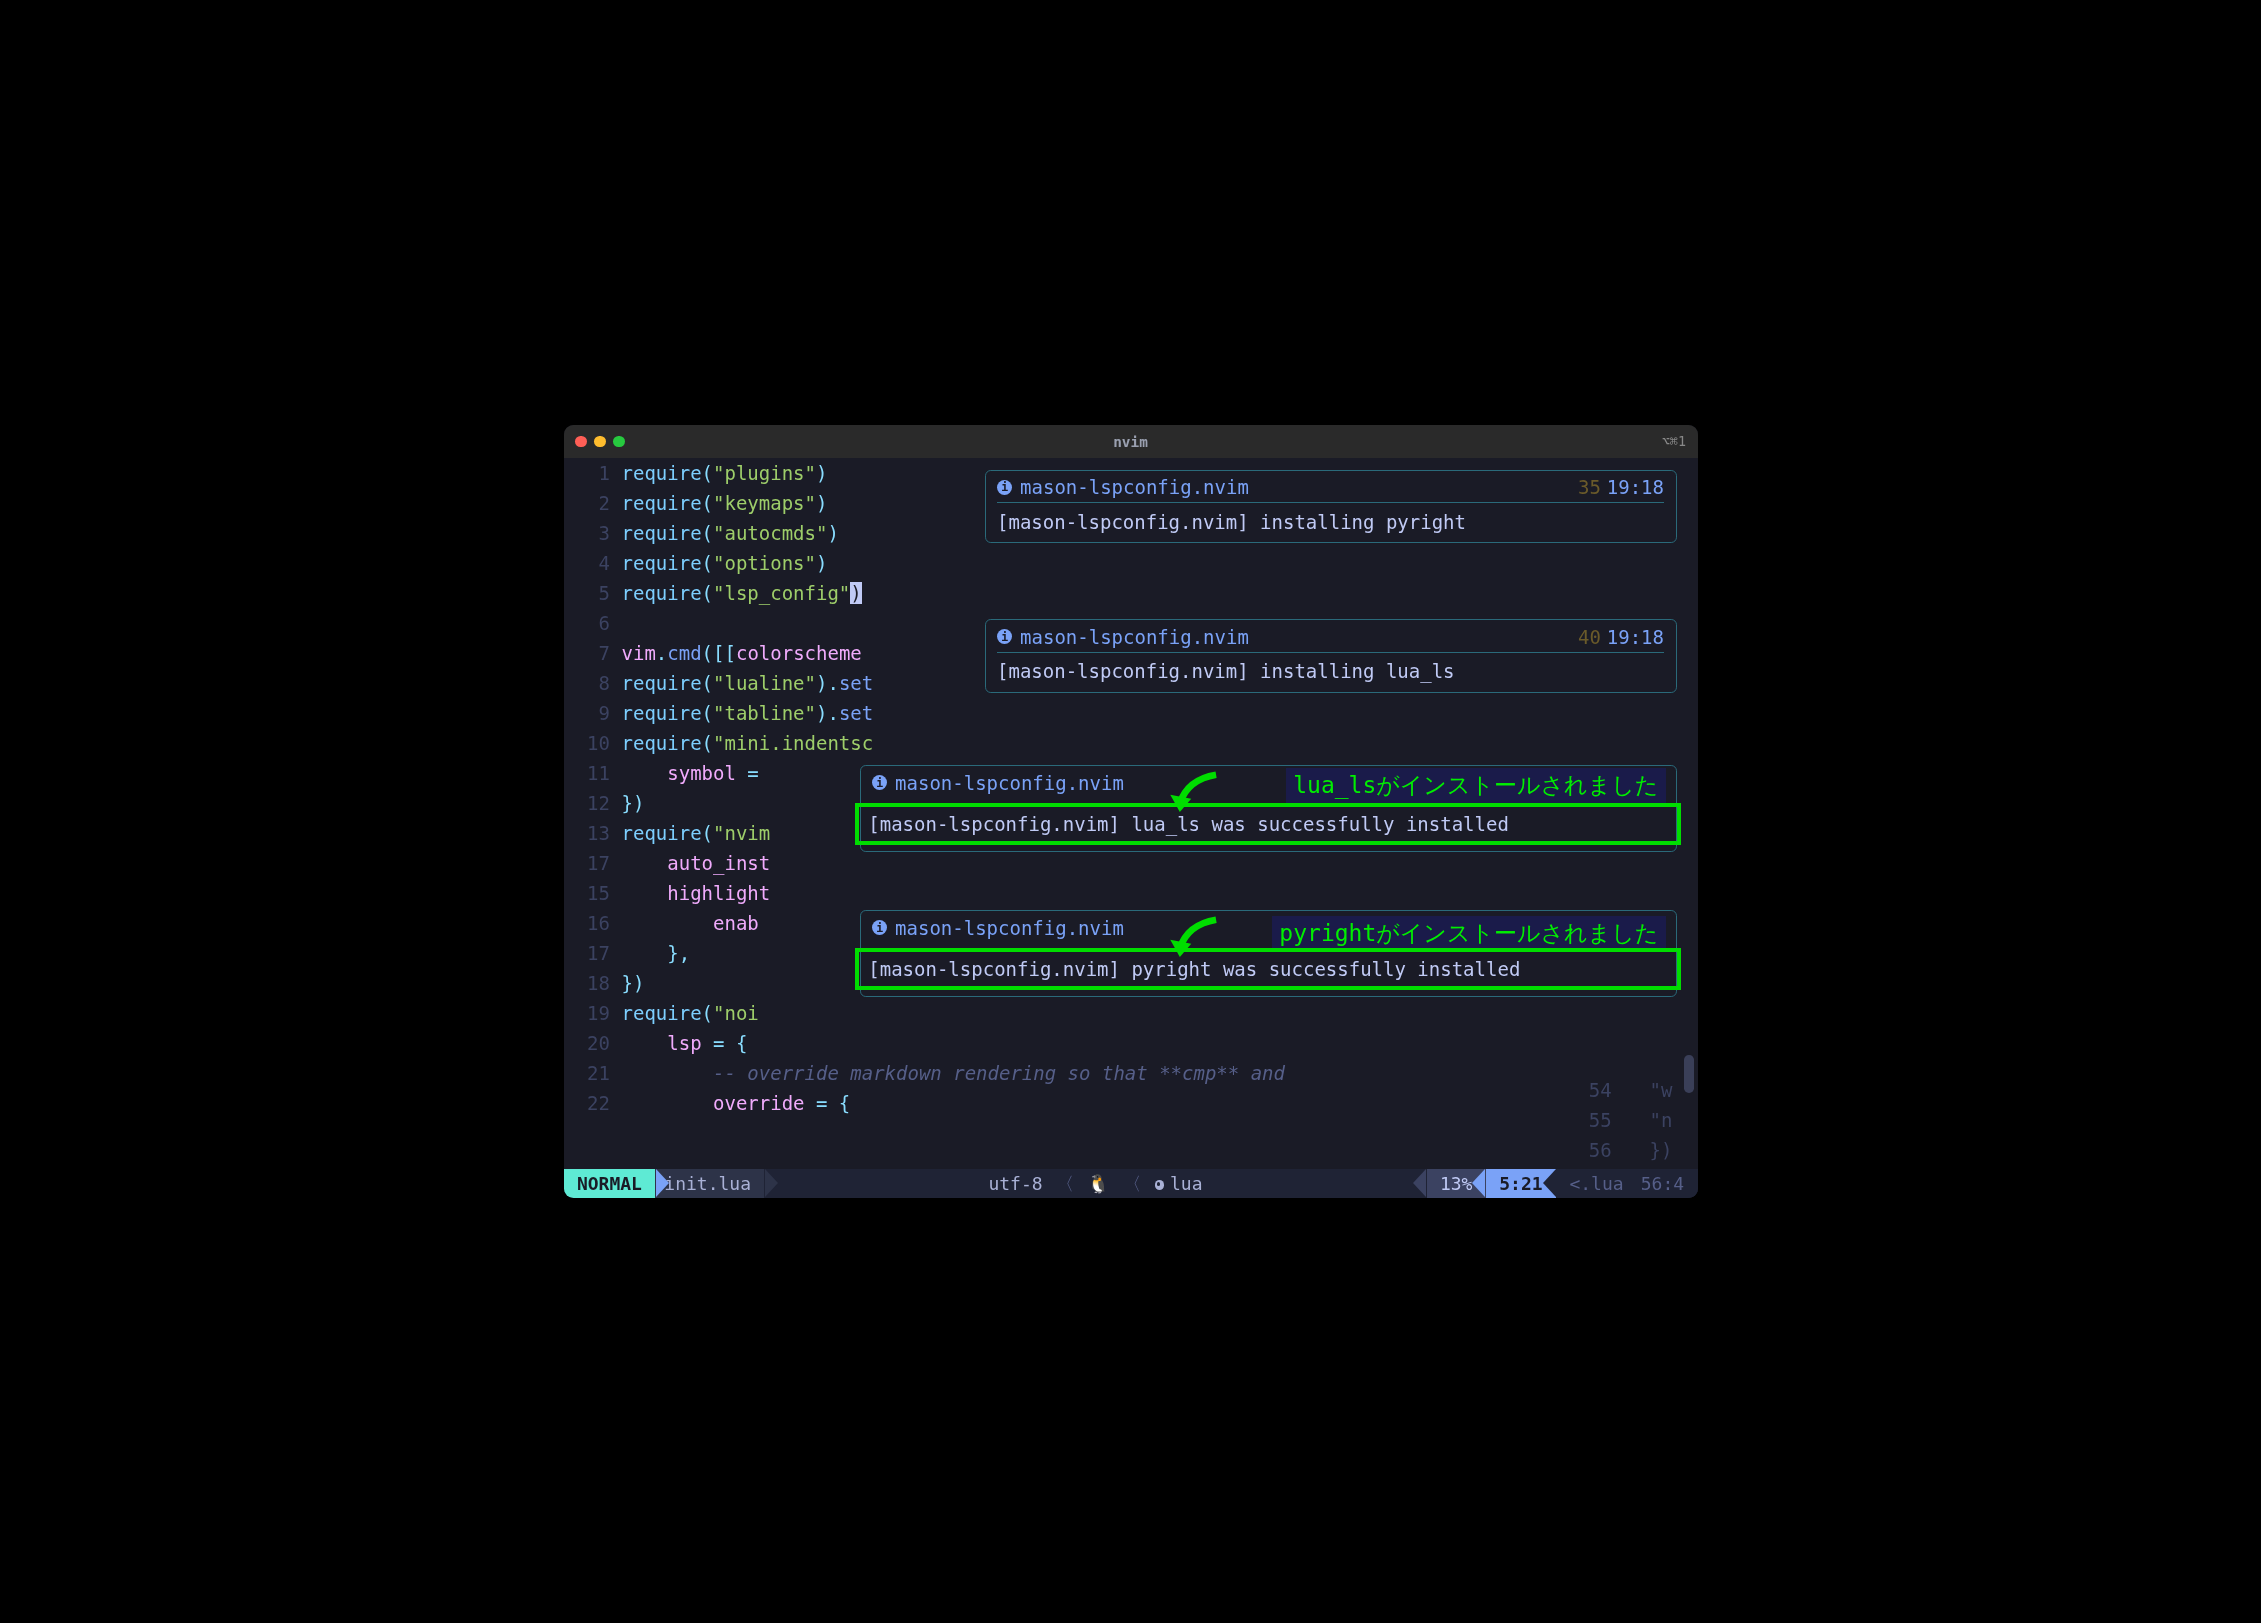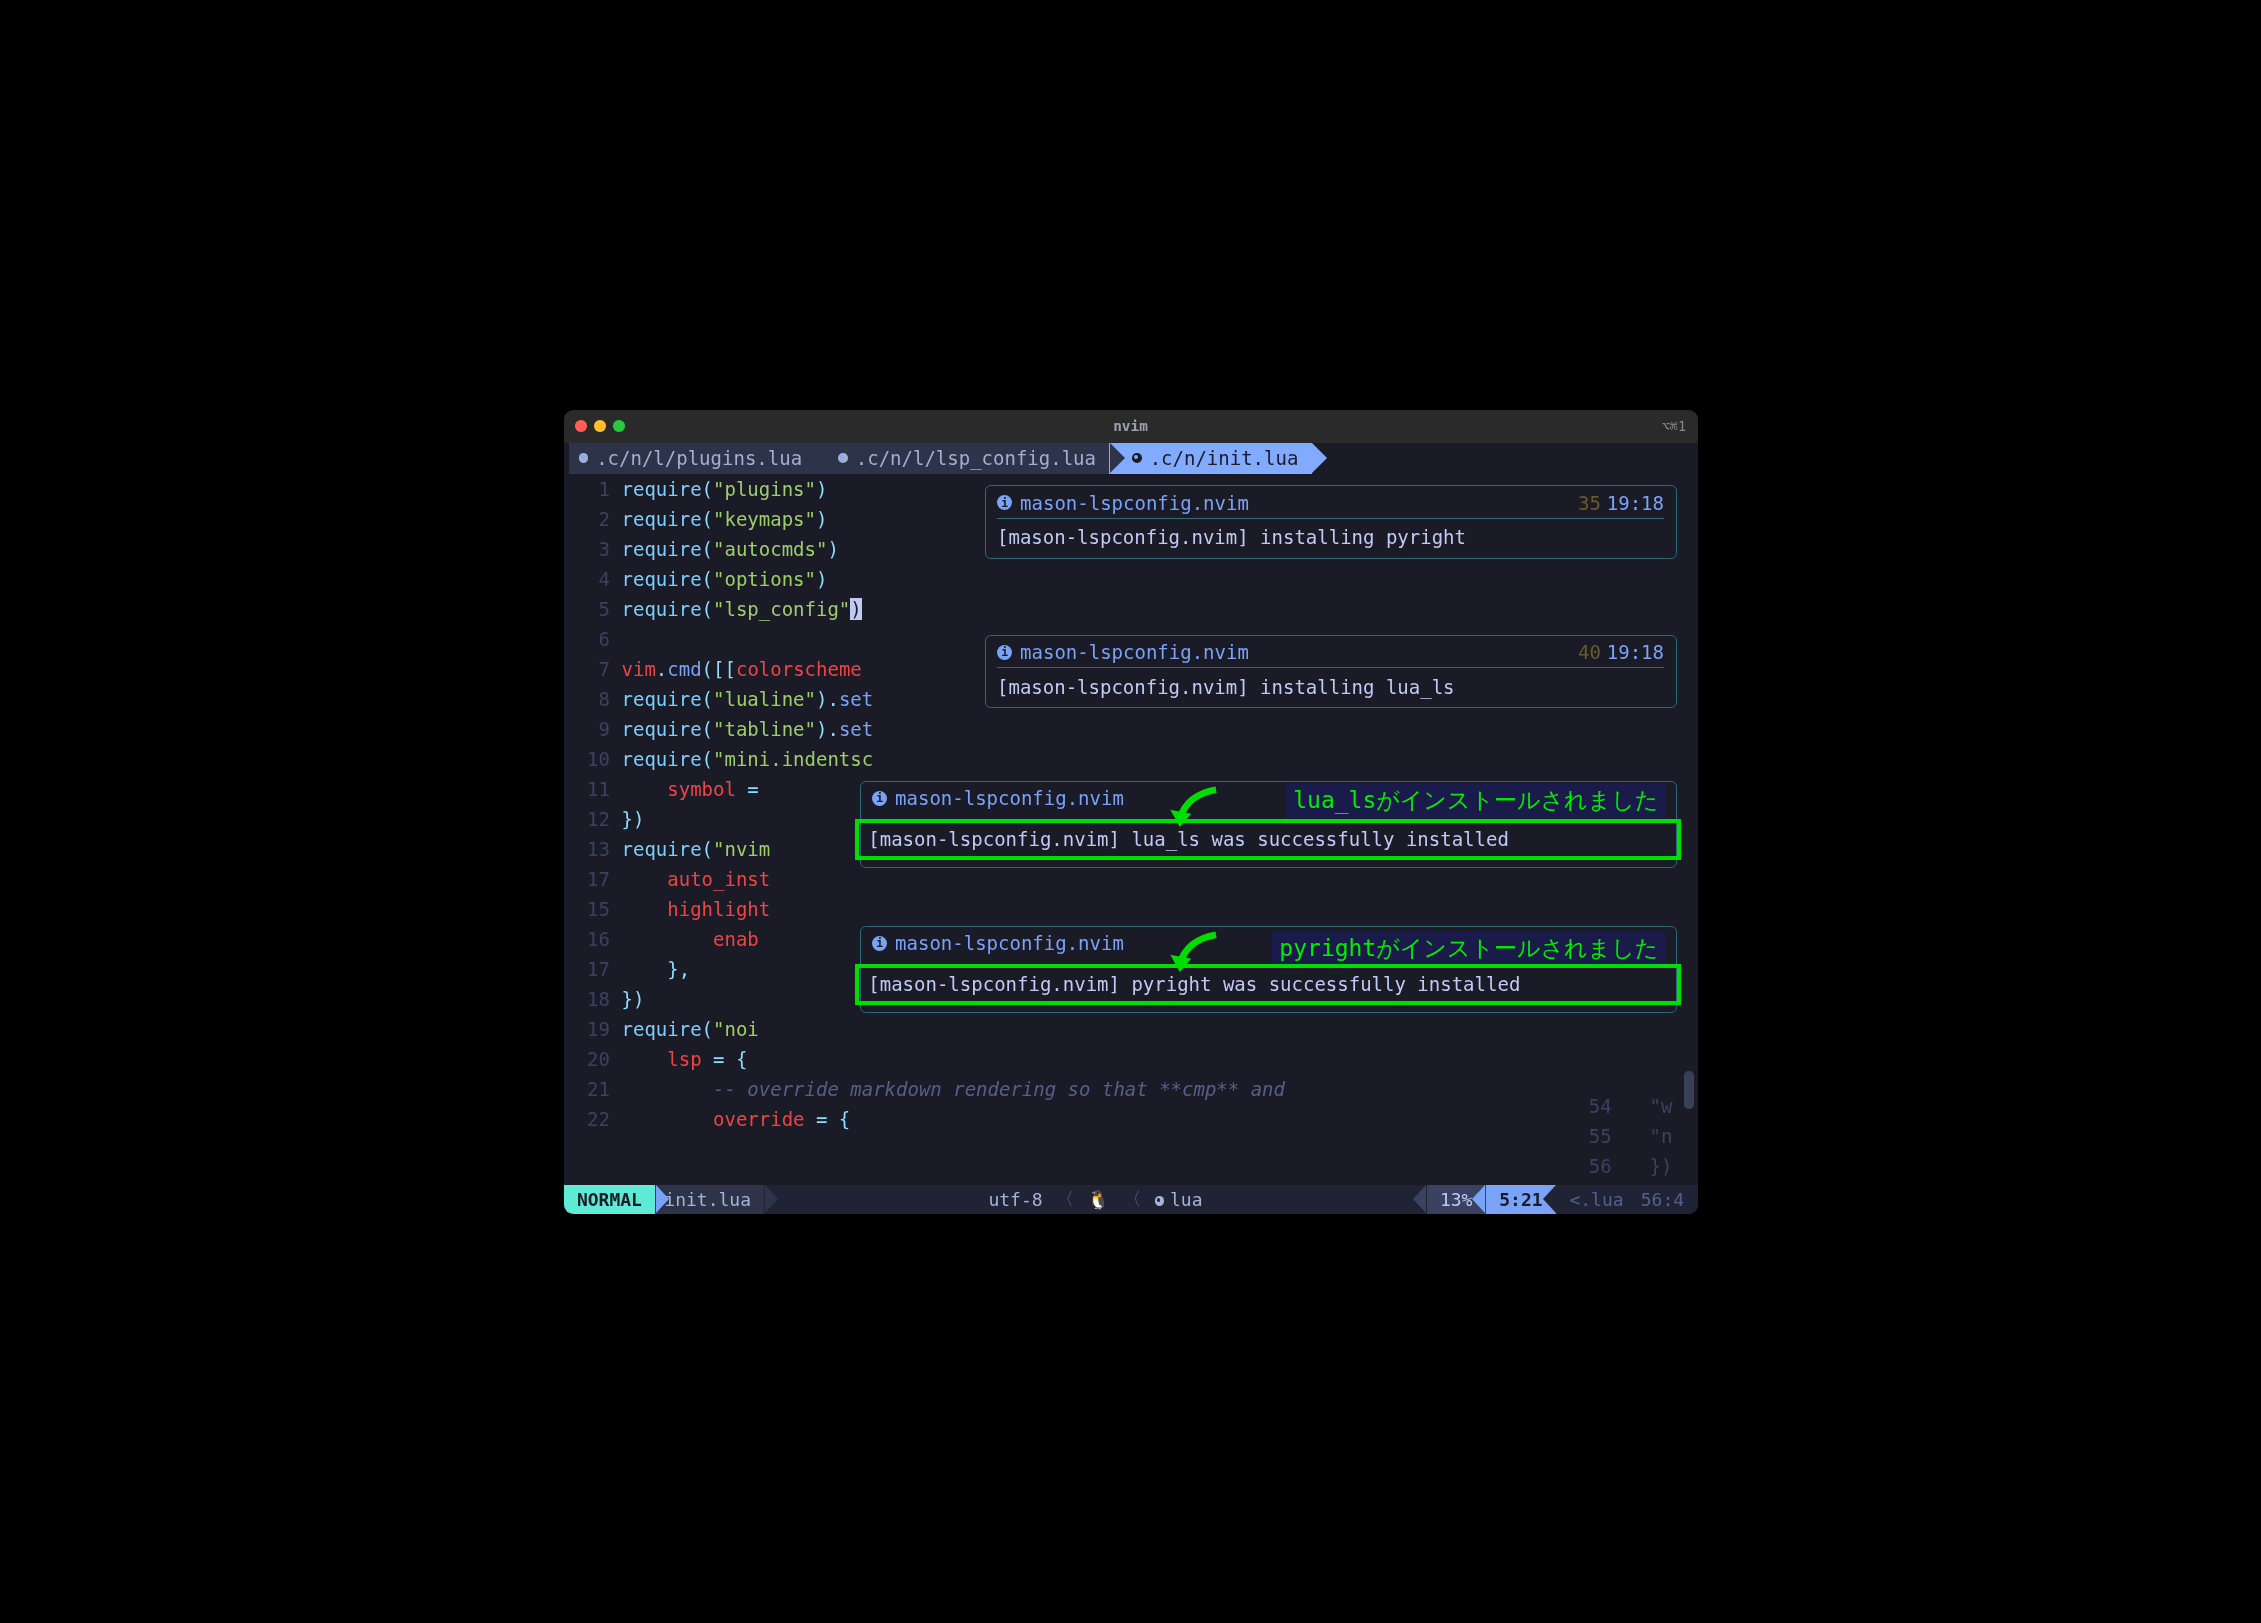--- a/index.html
+++ b/index.html
@@ -111,21 +111,21 @@
     text-align: right;
     padding-right: 11.5px;
     color: #3b4261;
   }
   .code { color: #c0caf5; white-space: pre; }
   
   .kw { color: #7dcfff; }    
   .paren { color: #89ddff; }
   .str { color: #9ece6a; }
   .fn { color: #7aa2f7; }
-  .var { color: #ef4444; }
+  .var { color: #f0abfc; }
   .comment { color: #565f89; font-style: italic; }
   .cursor-block {
     background: #c0caf5;
     color: #1a1b26;
   }
 
   
   .notif {
     position: absolute;
     right: 21px;
@@ -262,37 +262,20 @@
   <div class="titlebar">
     <div class="traffic-lights">
       <div class="light red"></div>
       <div class="light yellow"></div>
       <div class="light green"></div>
     </div>
     <div class="title-text">nvim</div>
     <div class="title-right">⌥⌘1</div>
   </div>
 
-  <div class="tabline">
-    <div class="tab inactive">
-      <span class="dot"></span>
-      <span>.c/n/l/plugins.lua</span>
-      <span class="sep-r"></span>
-    </div>
-    <div class="tab inactive" style="padding-left:23px">
-      <span class="dot"></span>
-      <span>.c/n/l/lsp_config.lua</span>
-      <span class="sep-r"></span>
-    </div>
-    <div class="tab active" style="padding-left:23px">
-      <span class="dot"></span>
-      <span>.c/n/init.lua</span>
-      <span class="sep-r"></span>
-    </div>
-  </div>
 
   <div class="editor" id="editor">
       <div class="code-line">
         <div class="gutter">1</div>
         <div class="code"><span class="kw">require</span><span class="paren">(</span><span class="str">"plugins"</span><span class="paren">)</span></div>
       </div>
       <div class="code-line">
         <div class="gutter">2</div>
         <div class="code"><span class="kw">require</span><span class="paren">(</span><span class="str">"keymaps"</span><span class="paren">)</span></div>
       </div>

